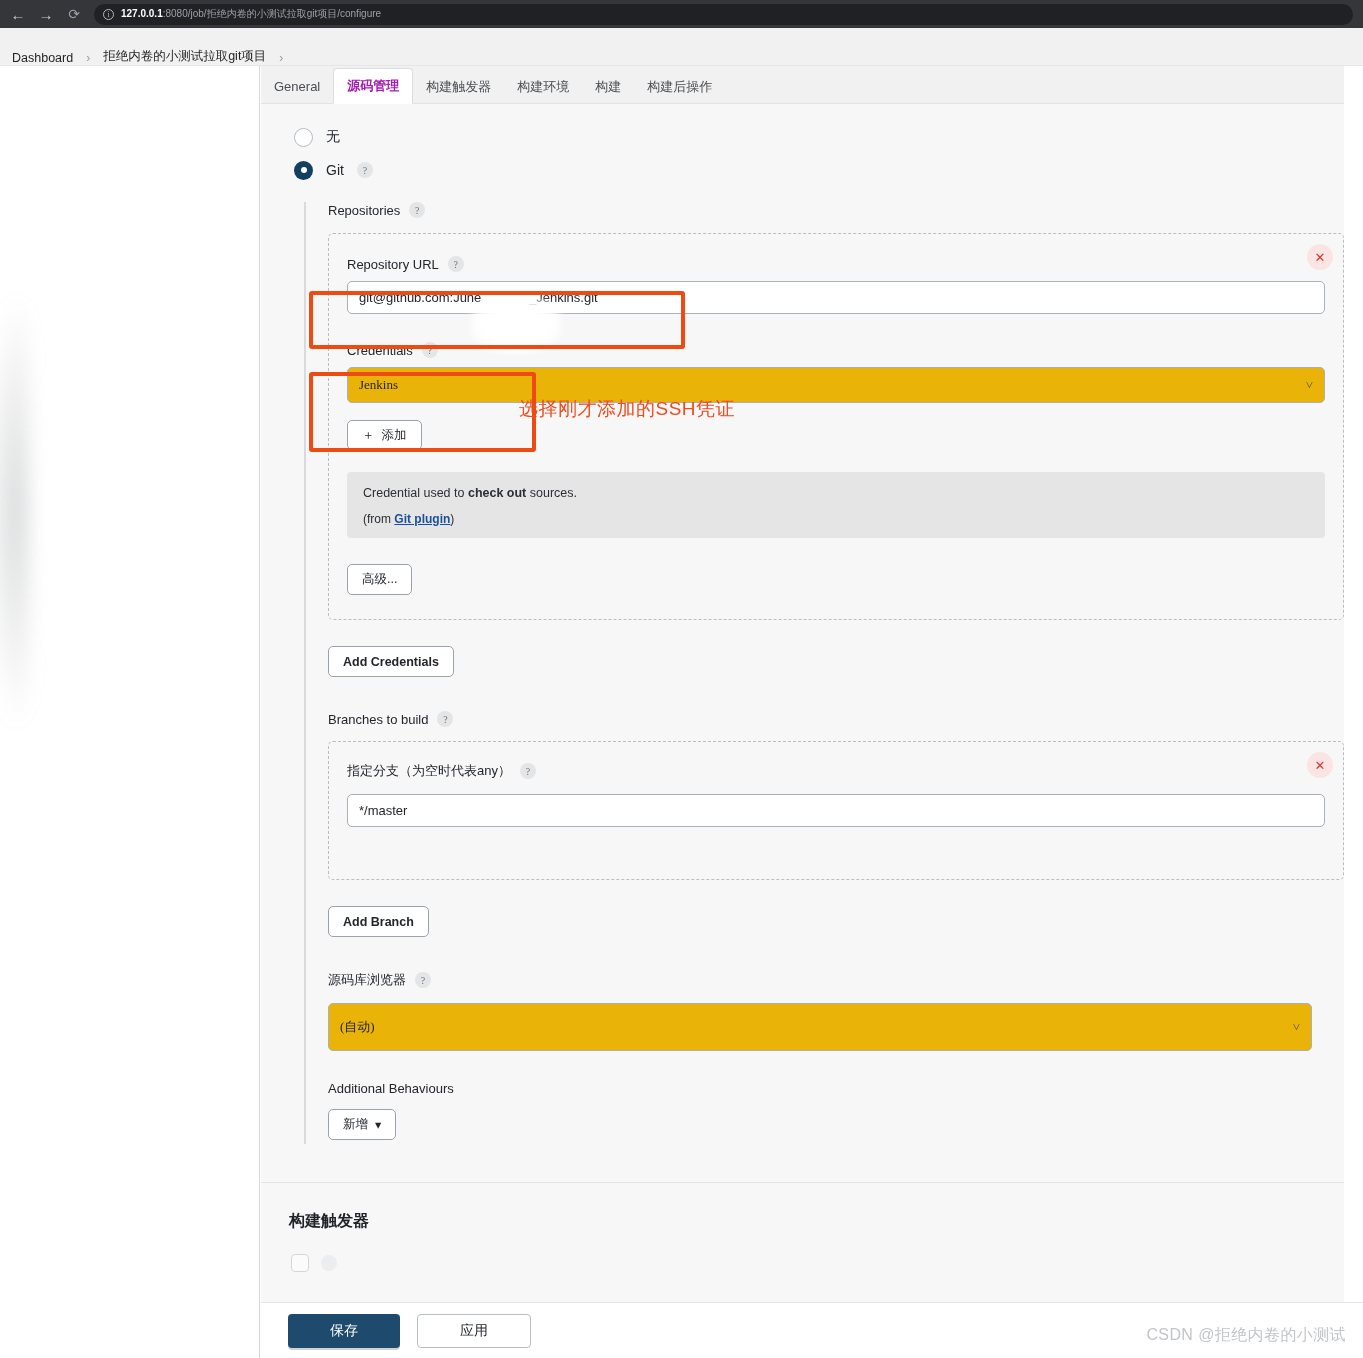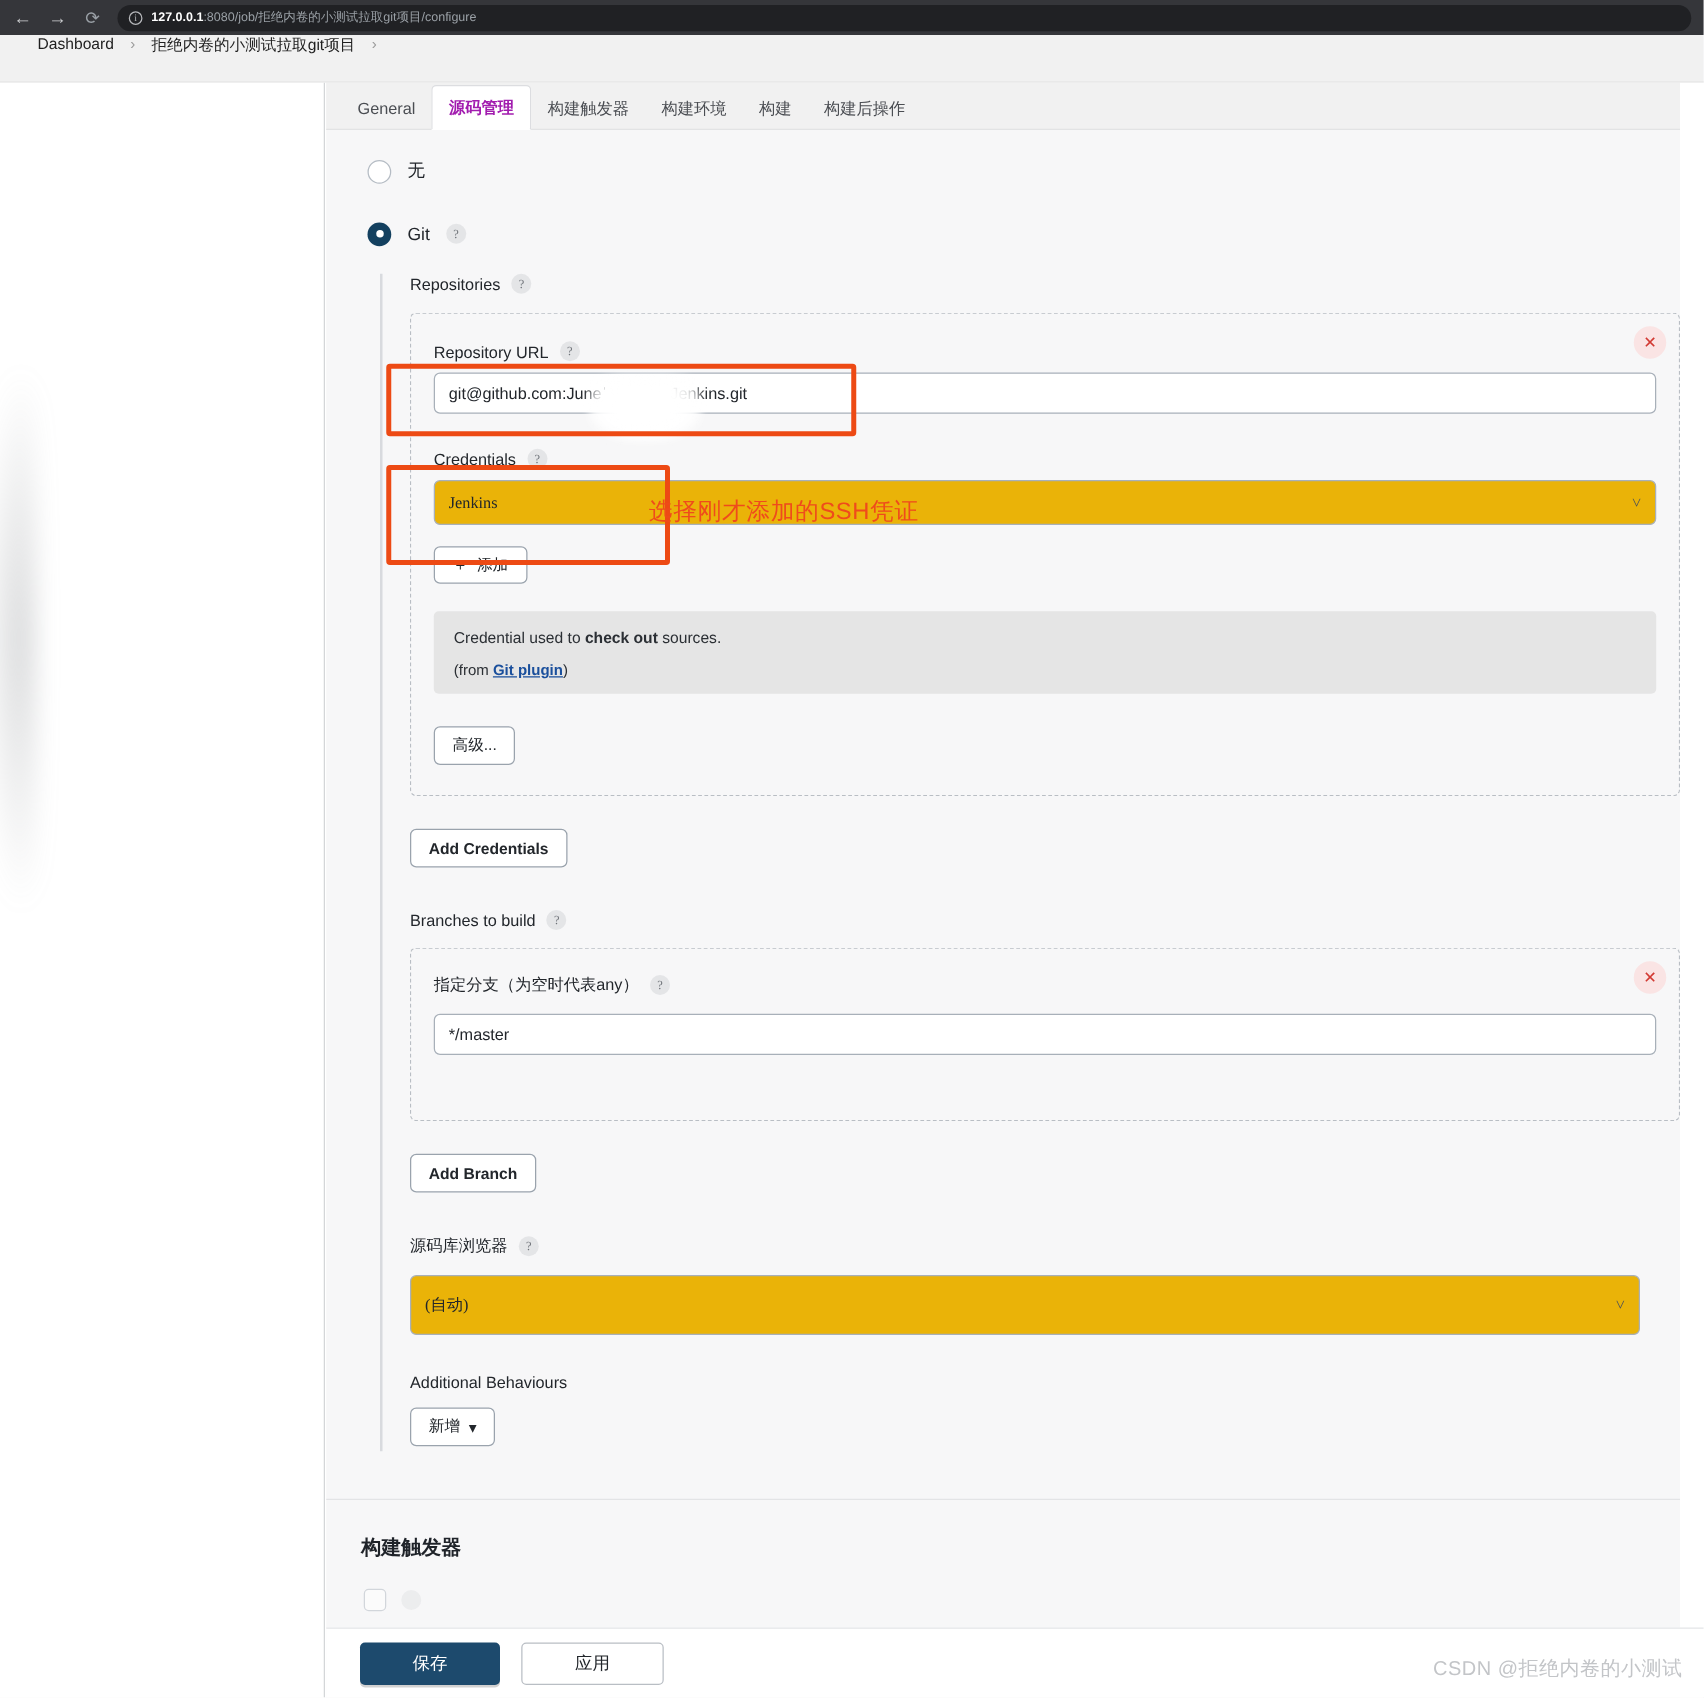--- a/index.html
+++ b/index.html
@@ -33,21 +33,21 @@
     width:11px; height:11px; border:1px solid #b6b8bb; border-radius:50%;
     color:#b6b8bb; font-size:8px; line-height:9px; text-align:center;
     flex:0 0 auto; font-family:"Liberation Serif", serif;
   }
   .url { font-size:10px; color:#9aa0a6; white-space:nowrap; }
   .url b { color:#ffffff; font-weight:700; }
 
   
   .breadcrumb-bar {
     height: 38px; background:#f1f1f1; border-bottom:1px solid #e6e6e6;
-    display:flex; align-items:flex-start; padding-left:26px; gap:0px;
+    display:flex; align-items:flex-end; padding-left:8px; gap:0px;
     position:relative; z-index:20;
   }
   .crumb { font-size:12.5px; color:#1f1f1f; padding:0 4px; }
   .crumb-sep { color:#9b9b9b; font-size:12px; padding:0 9px; }
 
   
   .page { position:absolute; left:0; top:66px; width:1363px; height:1292px; background:#ffffff; }
 
   .left-pane {
     position:absolute; left:0; top:0; width:260px; height:1292px;
@@ -63,21 +63,21 @@
     position:absolute; left:261px; top:0; width:1083px; height:1292px;
     background:#f7f7f8;
   }
   .right-gutter {
     position:absolute; left:1344px; top:0; width:19px; height:1292px; background:#ffffff;
   }
 
   
   .tabbar {
     height:38px; background:#f1f1f1; border-bottom:1px solid #e2e3e4;
-    display:flex; align-items:flex-end; padding-left:12px;
+    display:flex; align-items:flex-end; padding-left:0;
   }
   .tab {
     font-size:13px; color:#4a4d52; padding:0 13px; height:33px;
     display:flex; align-items:center; white-space:nowrap;
   }
   .tab.active {
     background:#ffffff; color:#a21caf; font-weight:700;
     border:1px solid #dcdde0; border-bottom:1px solid #ffffff;
     border-radius:4px 4px 0 0; margin-bottom:-1px; height:36px;
   }
@@ -244,21 +244,21 @@
       <div class="tab">构建后操作</div>
     </div>
 
     <div class="scm-body">
 
       <div class="radio-row">
         <span class="radio"></span>
         <span class="radio-label">无</span>
       </div>
 
-      <div class="radio-row" style="margin-top:22px;align-items:center;">
+      <div class="radio-row" style="margin-top:5px;align-items:center;">
         <span class="radio checked"></span>
         <span class="radio-label">Git</span>
         <span class="help-ico">?</span>
       </div>
 
       <div class="git-section">
 
         <div class="field-label">
           <span>Repositories</span>
           <span class="help-ico">?</span>

